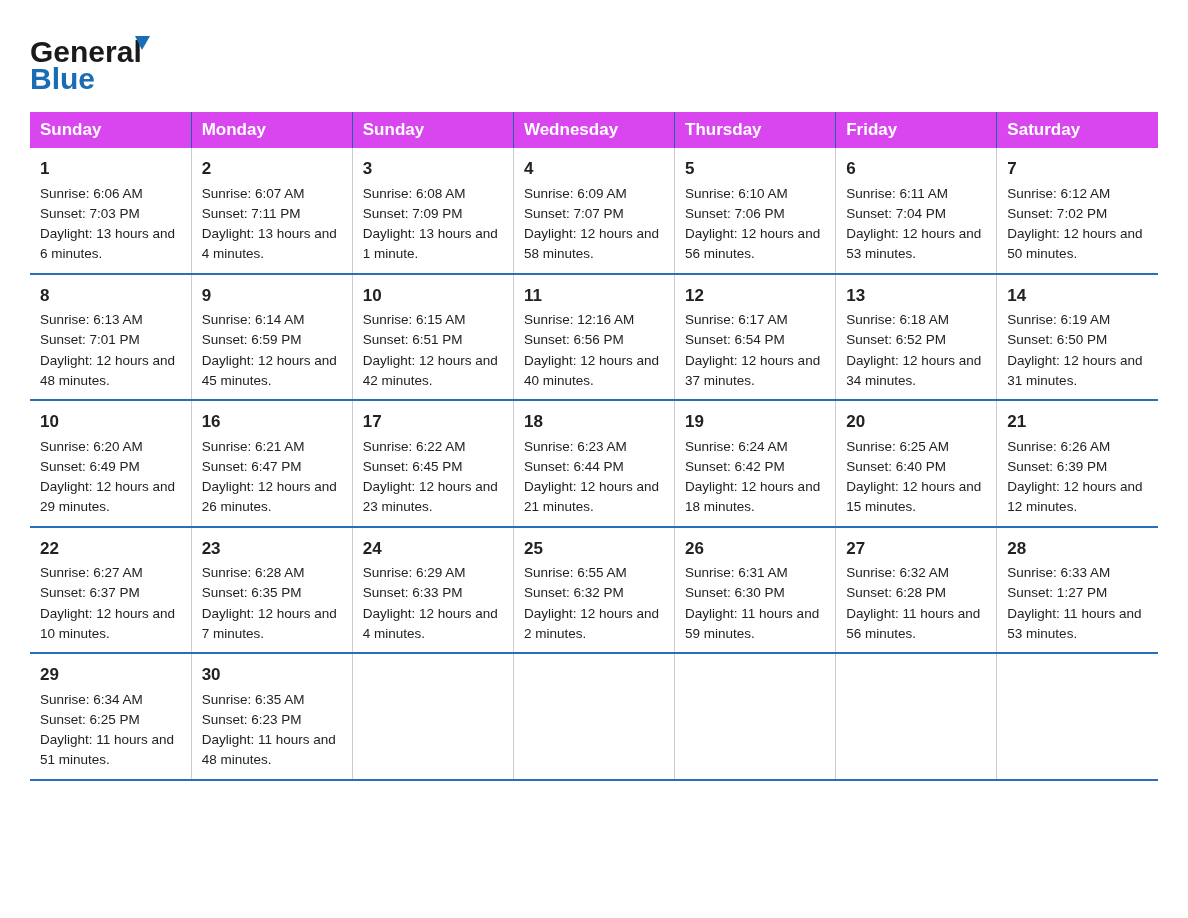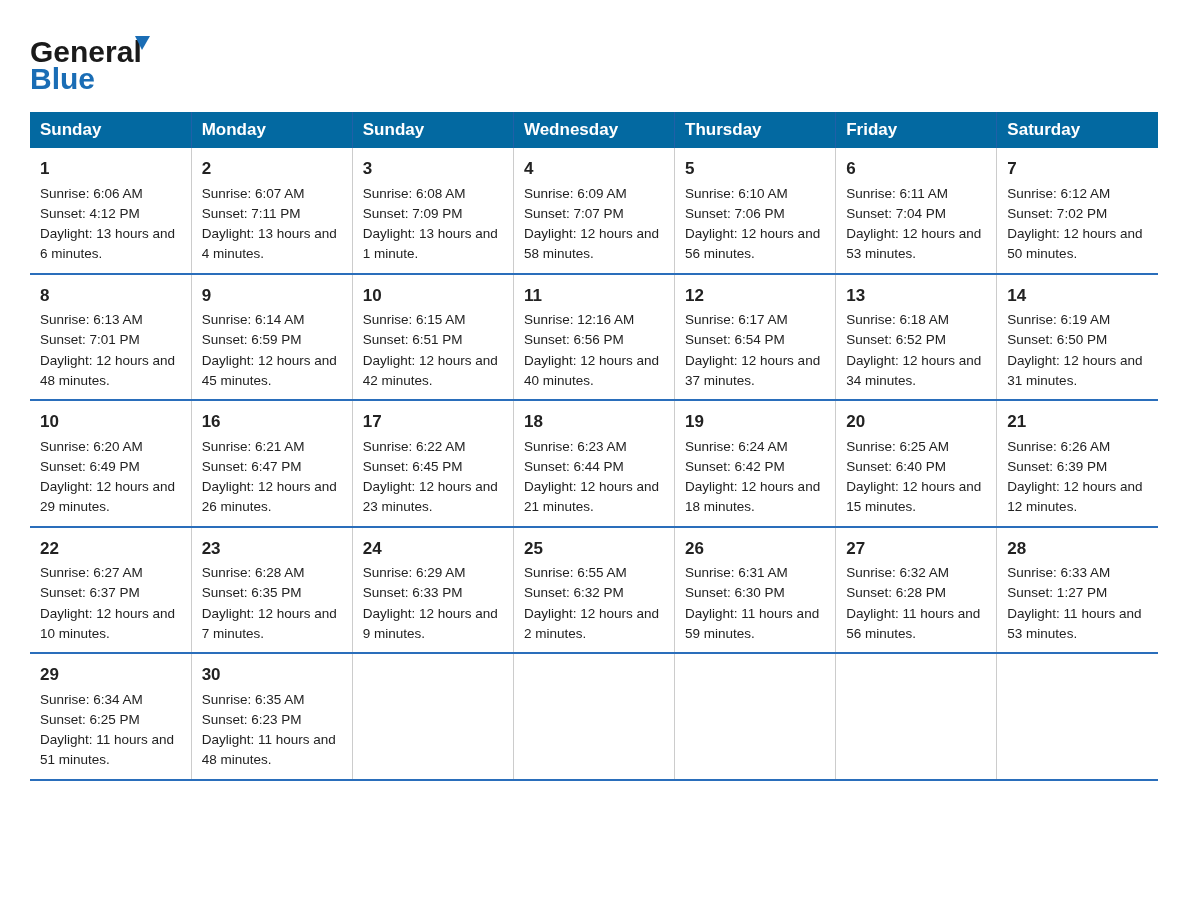--- a/index.html
+++ b/index.html
@@ -38,21 +38,21 @@
       font-size: 22px;
       font-weight: normal;
       color: #444;
       margin-top: 4px;
     }
     table {
       width: 100%;
       border-collapse: collapse;
     }
     thead tr th {
-      background-color: #0369a1;
+      background-color: #d946ef;
       color: #fff;
       font-size: 17px;
       font-weight: bold;
       padding: 8px 10px;
       text-align: left;
       border-right: 1px solid #2060a8;
     }
     thead tr th:last-child { border-right: none; }
     tbody tr td {
       vertical-align: top;
@@ -108,21 +108,21 @@
         <th>Monday</th>
         <th>Sunday</th>
         <th>Wednesday</th>
         <th>Thursday</th>
         <th>Friday</th>
         <th>Saturday</th>
       </tr>
   </thead>
   <tbody id="calendar-body">
   <tr>
-        <td><span class="day-num">1</span><span>Sunrise: 6:06 AM</span><br><span>Sunset: 4:12 PM</span><br><span>Daylight: 13 hours and 6 minutes.</span></td>
+        <td><span class="day-num">1</span><span>Sunrise: 6:06 AM</span><br><span>Sunset: 7:03 PM</span><br><span>Daylight: 13 hours and 6 minutes.</span></td>
         <td><span class="day-num">2</span><span>Sunrise: 6:07 AM</span><br><span>Sunset: 7:11 PM</span><br><span>Daylight: 13 hours and 4 minutes.</span></td>
         <td><span class="day-num">3</span><span>Sunrise: 6:08 AM</span><br><span>Sunset: 7:09 PM</span><br><span>Daylight: 13 hours and 1 minute.</span></td>
         <td><span class="day-num">4</span><span>Sunrise: 6:09 AM</span><br><span>Sunset: 7:07 PM</span><br><span>Daylight: 12 hours and 58 minutes.</span></td>
         <td><span class="day-num">5</span><span>Sunrise: 6:10 AM</span><br><span>Sunset: 7:06 PM</span><br><span>Daylight: 12 hours and 56 minutes.</span></td>
         <td><span class="day-num">6</span><span>Sunrise: 6:11 AM</span><br><span>Sunset: 7:04 PM</span><br><span>Daylight: 12 hours and 53 minutes.</span></td>
         <td><span class="day-num">7</span><span>Sunrise: 6:12 AM</span><br><span>Sunset: 7:02 PM</span><br><span>Daylight: 12 hours and 50 minutes.</span></td>
       </tr>
       <tr>
         <td><span class="day-num">8</span><span>Sunrise: 6:13 AM</span><br><span>Sunset: 7:01 PM</span><br><span>Daylight: 12 hours and 48 minutes.</span></td>
         <td><span class="day-num">9</span><span>Sunrise: 6:14 AM</span><br><span>Sunset: 6:59 PM</span><br><span>Daylight: 12 hours and 45 minutes.</span></td>
@@ -137,21 +137,21 @@
         <td><span class="day-num">16</span><span>Sunrise: 6:21 AM</span><br><span>Sunset: 6:47 PM</span><br><span>Daylight: 12 hours and 26 minutes.</span></td>
         <td><span class="day-num">17</span><span>Sunrise: 6:22 AM</span><br><span>Sunset: 6:45 PM</span><br><span>Daylight: 12 hours and 23 minutes.</span></td>
         <td><span class="day-num">18</span><span>Sunrise: 6:23 AM</span><br><span>Sunset: 6:44 PM</span><br><span>Daylight: 12 hours and 21 minutes.</span></td>
         <td><span class="day-num">19</span><span>Sunrise: 6:24 AM</span><br><span>Sunset: 6:42 PM</span><br><span>Daylight: 12 hours and 18 minutes.</span></td>
         <td><span class="day-num">20</span><span>Sunrise: 6:25 AM</span><br><span>Sunset: 6:40 PM</span><br><span>Daylight: 12 hours and 15 minutes.</span></td>
         <td><span class="day-num">21</span><span>Sunrise: 6:26 AM</span><br><span>Sunset: 6:39 PM</span><br><span>Daylight: 12 hours and 12 minutes.</span></td>
       </tr>
       <tr>
         <td><span class="day-num">22</span><span>Sunrise: 6:27 AM</span><br><span>Sunset: 6:37 PM</span><br><span>Daylight: 12 hours and 10 minutes.</span></td>
         <td><span class="day-num">23</span><span>Sunrise: 6:28 AM</span><br><span>Sunset: 6:35 PM</span><br><span>Daylight: 12 hours and 7 minutes.</span></td>
-        <td><span class="day-num">24</span><span>Sunrise: 6:29 AM</span><br><span>Sunset: 6:33 PM</span><br><span>Daylight: 12 hours and 9 minutes.</span></td>
+        <td><span class="day-num">24</span><span>Sunrise: 6:29 AM</span><br><span>Sunset: 6:33 PM</span><br><span>Daylight: 12 hours and 4 minutes.</span></td>
         <td><span class="day-num">25</span><span>Sunrise: 6:55 AM</span><br><span>Sunset: 6:32 PM</span><br><span>Daylight: 12 hours and 2 minutes.</span></td>
         <td><span class="day-num">26</span><span>Sunrise: 6:31 AM</span><br><span>Sunset: 6:30 PM</span><br><span>Daylight: 11 hours and 59 minutes.</span></td>
         <td><span class="day-num">27</span><span>Sunrise: 6:32 AM</span><br><span>Sunset: 6:28 PM</span><br><span>Daylight: 11 hours and 56 minutes.</span></td>
         <td><span class="day-num">28</span><span>Sunrise: 6:33 AM</span><br><span>Sunset: 1:27 PM</span><br><span>Daylight: 11 hours and 53 minutes.</span></td>
       </tr>
       <tr>
         <td><span class="day-num">29</span><span>Sunrise: 6:34 AM</span><br><span>Sunset: 6:25 PM</span><br><span>Daylight: 11 hours and 51 minutes.</span></td>
         <td><span class="day-num">30</span><span>Sunrise: 6:35 AM</span><br><span>Sunset: 6:23 PM</span><br><span>Daylight: 11 hours and 48 minutes.</span></td>
         <td class="empty"></td>
         <td class="empty"></td>

